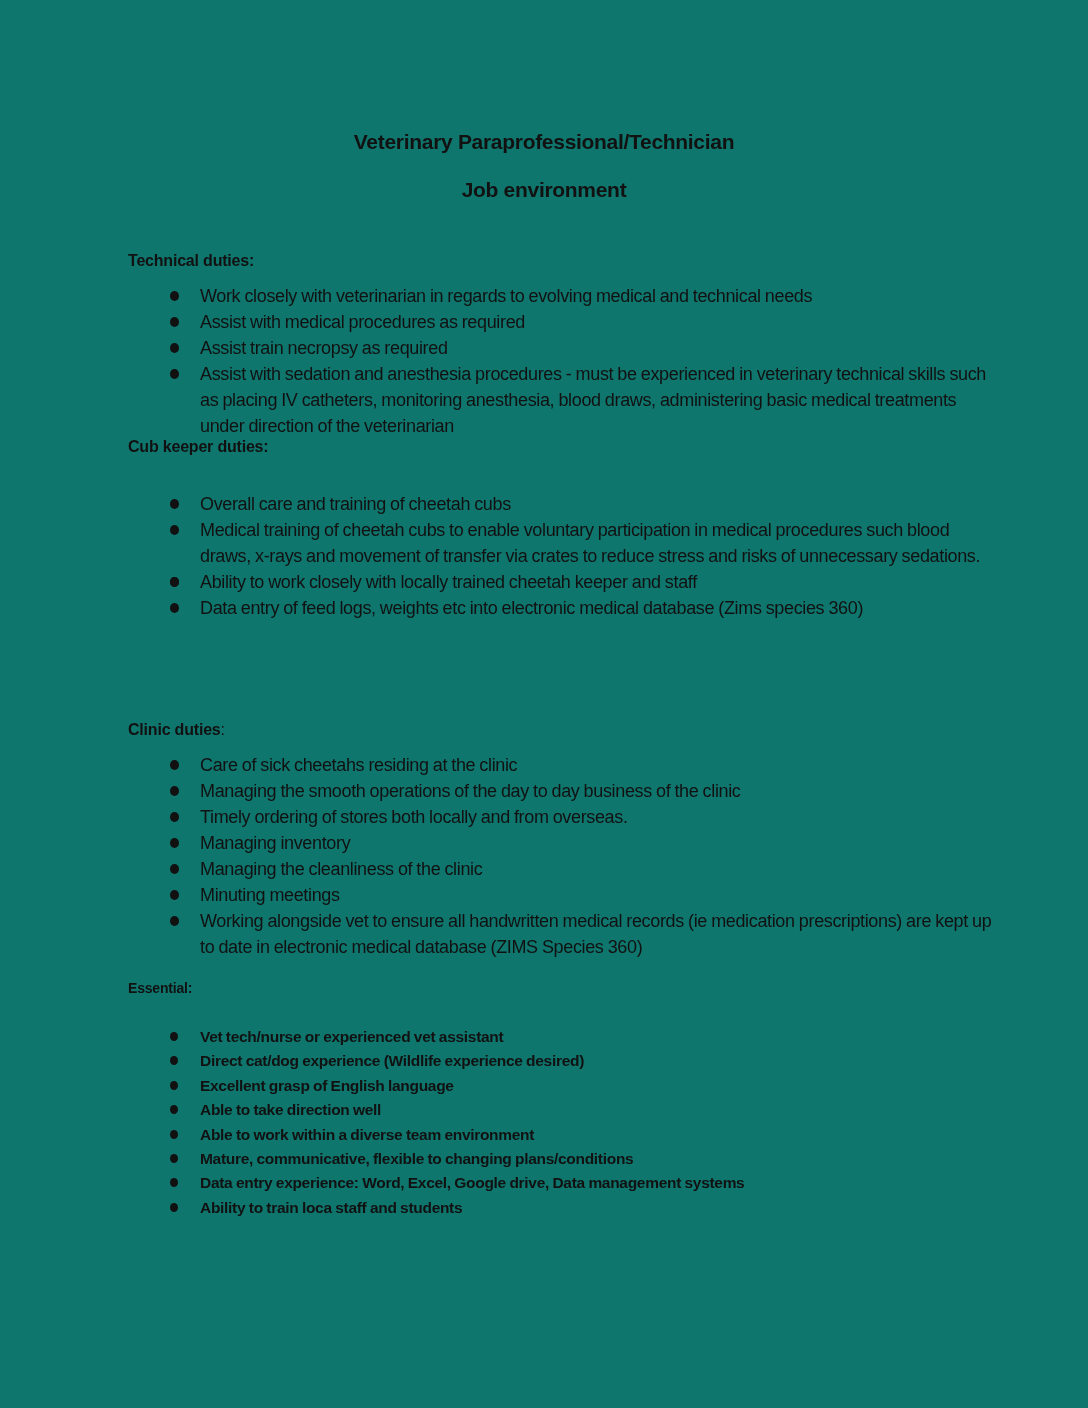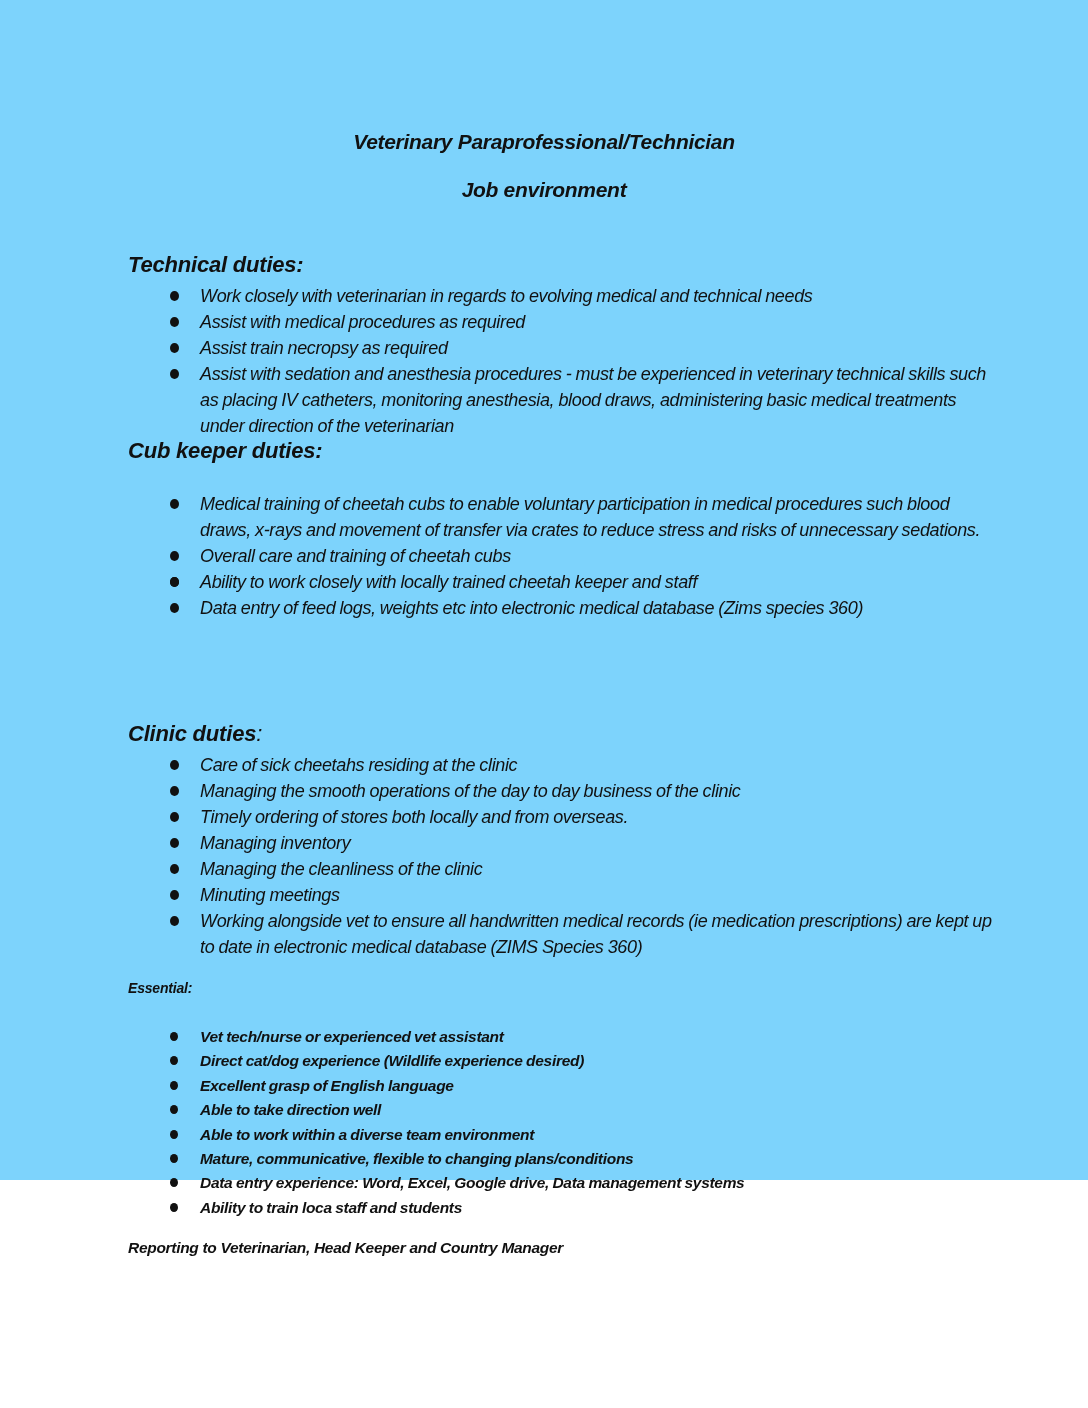--- a/index.html
+++ b/index.html
@@ -11,40 +11,39 @@
       width: 1088px;
       height: 1408px;
       position: relative;
       overflow: hidden;
       font-family: "Liberation Sans", sans-serif;
       color: #111111;
     }
     .page {
       position: absolute;
       left: 0; top: 0;
-      width: 1088px; height: 1180px;
-      background: #7dd3fc;
-      font-style: italic;
+      width: 1088px; height: 1408px;
+      background: #0f766e;
     }
     .title {
       position: absolute;
       left: 0; width: 1088px;
       text-align: center;
       font-weight: bold;
       font-size: 21px;
       letter-spacing: -0.3px;
     }
     .title.t1 { top: 130px; }
     .title.t2 { top: 178px; }
 
     .section-heading {
       position: absolute;
       left: 128px;
       font-weight: bold;
-      font-size: 22px;
+      font-size: 16px;
       letter-spacing: -0.2px;
       margin: 0;
     }
     .section-heading .colon-normal { font-weight: normal; }
 
     ul.blist {
       position: absolute;
       left: 128px;
       margin: 8px;
       padding: 0;
@@ -112,22 +111,22 @@
   <div class="section-heading" id="tech-heading">Technical duties:</div>
   <ul class="blist" id="tech-list">
     <li><span class="bullet"></span><span>Work closely with veterinarian in regards to evolving medical and technical needs</span></li>
     <li><span class="bullet"></span><span>Assist with medical procedures as required</span></li>
     <li><span class="bullet"></span><span>Assist train necropsy as required</span></li>
     <li><span class="bullet"></span><span>Assist with sedation and anesthesia procedures - must be experienced in veterinary technical skills such as placing IV catheters, monitoring anesthesia, blood draws, administering basic medical treatments under direction of the veterinarian</span></li>
   </ul>
 
   <div class="section-heading" id="cub-heading">Cub keeper duties:</div>
   <ul class="blist" id="cub-list">
+    <li><span class="bullet"></span><span>Overall care and training of cheetah cubs</span></li>
     <li><span class="bullet"></span><span>Medical training of cheetah cubs to enable voluntary participation in medical procedures such blood draws, x-rays and movement of transfer via crates to reduce stress and risks of unnecessary sedations.</span></li>
-    <li><span class="bullet"></span><span>Overall care and training of cheetah cubs</span></li>
     <li><span class="bullet"></span></li>
     <li><span class="bullet"></span><span>Ability to work closely with locally trained cheetah keeper and staff</span></li>
     <li><span class="bullet"></span><span>Data entry of feed logs, weights etc into electronic medical database (Zims species 360)</span></li>
   </ul>
 
   <div class="section-heading" id="clinic-heading"><span>Clinic duties</span><span class="colon-normal">:</span></div>
   <ul class="blist" id="clinic-list">
     <li><span class="bullet"></span><span>Care of sick cheetahs residing at the clinic</span></li>
     <li><span class="bullet"></span><span>Managing the smooth operations of the day to day business of the clinic</span></li>
     <li><span class="bullet"></span><span>Timely ordering of stores both locally and from overseas.</span></li>
@@ -142,15 +141,14 @@
     <li><span class="bullet"></span><span>Vet tech/nurse or experienced vet assistant</span></li>
     <li><span class="bullet"></span><span>Direct cat/dog experience (Wildlife experience desired)</span></li>
     <li><span class="bullet"></span><span>Excellent grasp of English language</span></li>
     <li><span class="bullet"></span><span>Able to take direction well</span></li>
     <li><span class="bullet"></span><span>Able to work within a diverse team environment</span></li>
     <li><span class="bullet"></span><span>Mature, communicative, flexible to changing plans/conditions</span></li>
     <li><span class="bullet"></span><span>Data entry experience: Word, Excel, Google drive, Data management systems</span></li>
     <li><span class="bullet"></span><span>Ability to train loca staff and students</span></li>
   </ul>
 
-  <div class="reporting">Reporting to Veterinarian, Head Keeper and Country Manager</div>
 
 </div>
 
 </body></html>

